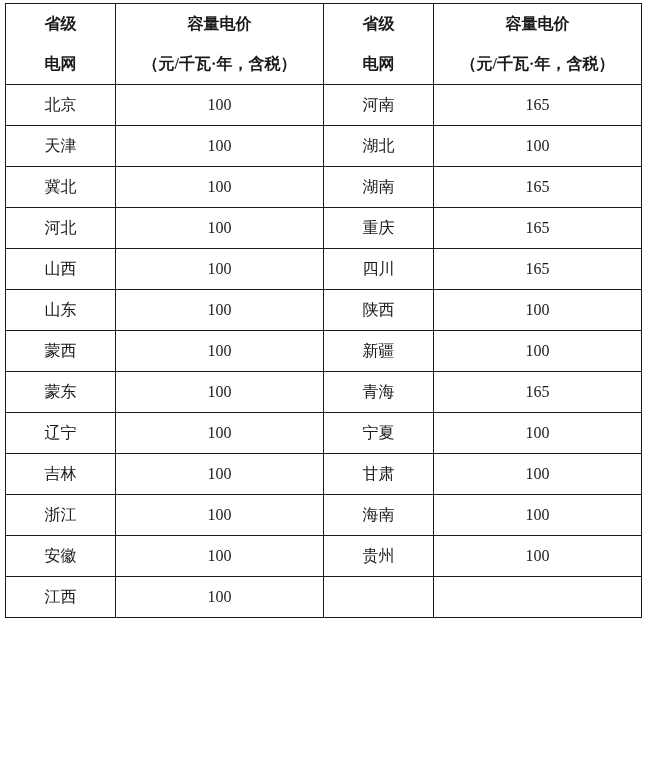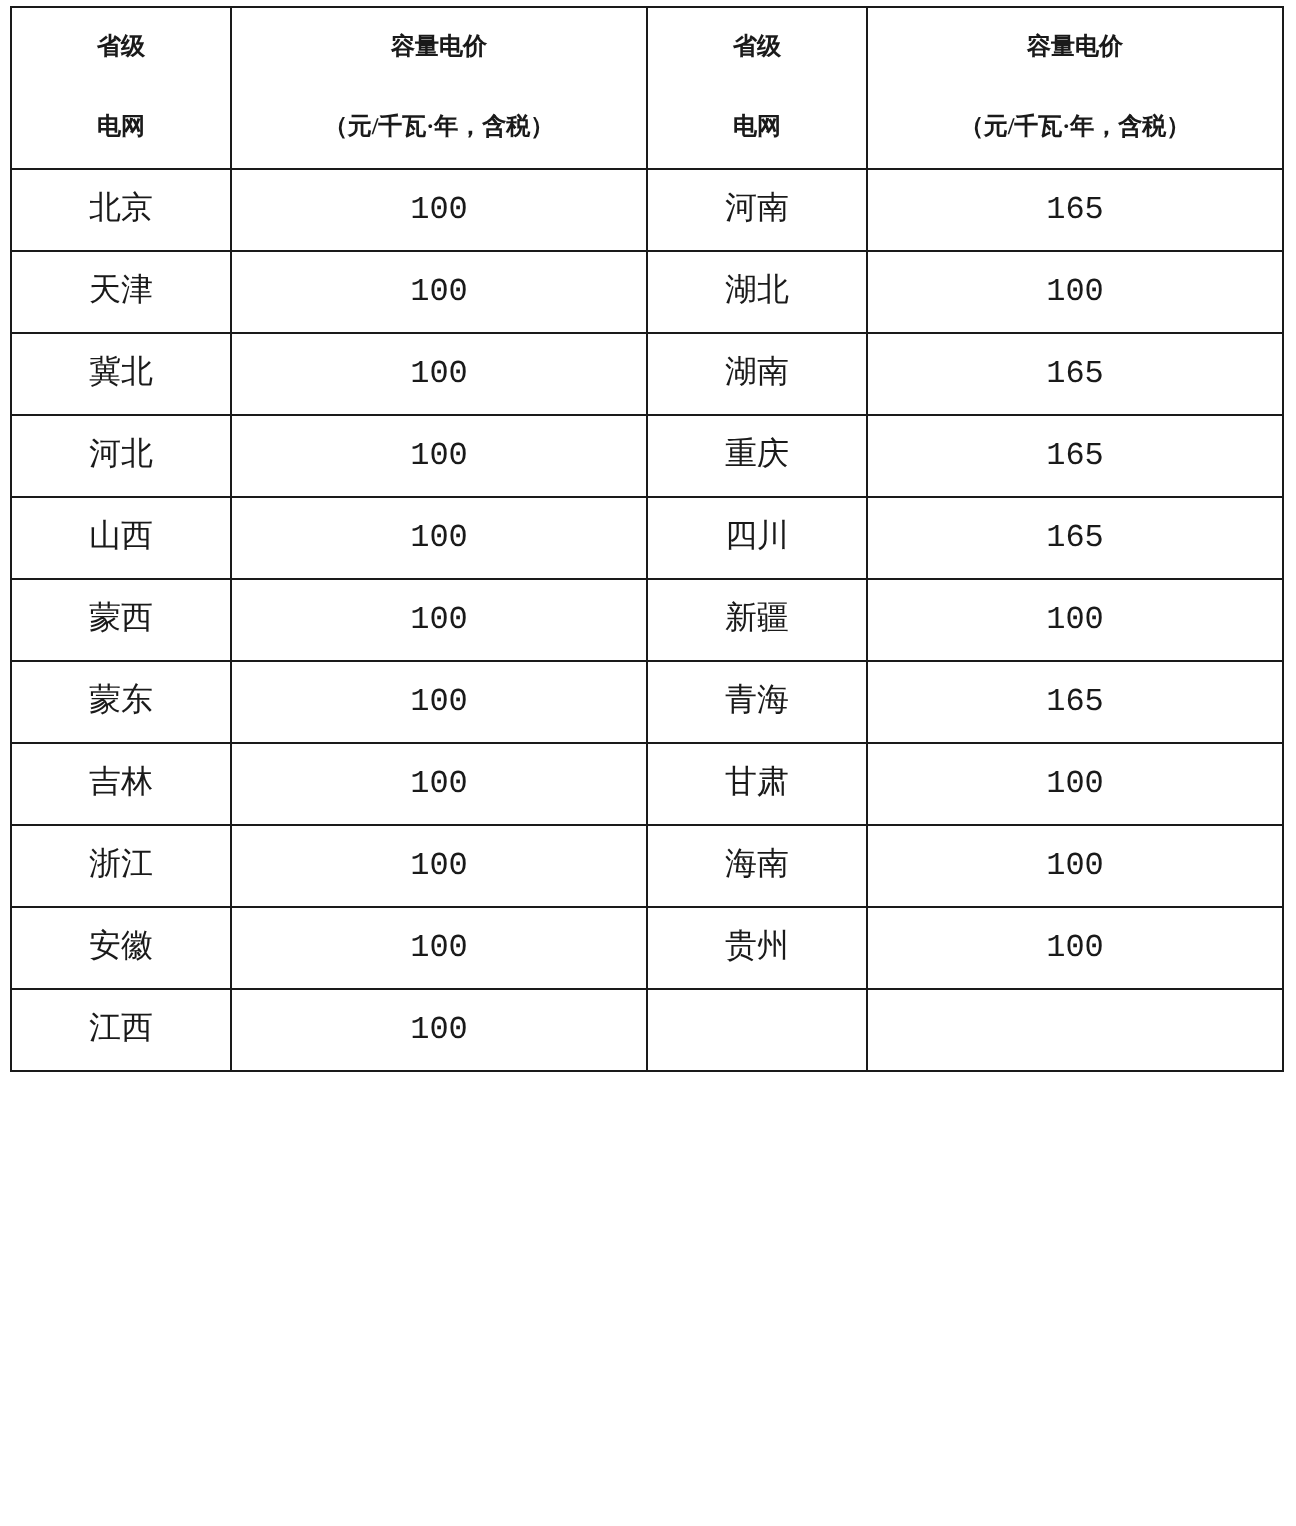--- a/index.html
+++ b/index.html
@@ -33,35 +33,35 @@
     text-align: center;
     vertical-align: middle;
     font-size: 16px;
     height: 40px;
     padding: 0 2px;
     line-height: 1.3;
   }
   table.capacity-table td.header-cell {
     height: 40px;
     font-weight: bold;
-    font-size: 12px;
+    font-size: 16px;
   }
   table.capacity-table tr.header-row td {
     border-bottom: none;
   }
   table.capacity-table tr.header-row2 td {
     border-top: none;
   }
   td.province {
     font-size: 16px;
     margin-top: 32px;
   }
   td.value {
     font-size: 16px;
-    font-family: Liberation Mono, monospace;
+    font-family: Liberation Serif, serif;
     margin-top: 28px;
   }
   td.empty-cell {
     border: none;
   }
 </style>
 </head>
 <body>
 
 <div class="page">
@@ -110,30 +110,42 @@
         <td class="province">重庆</td>
         <td class="value">165</td>
       </tr>
       <tr>
         <td class="province">山西</td>
         <td class="value">100</td>
         <td class="province">四川</td>
         <td class="value">165</td>
       </tr>
       <tr>
+        <td class="province">山东</td>
+        <td class="value">100</td>
+        <td class="province">陕西</td>
+        <td class="value">100</td>
+      </tr>
+      <tr>
         <td class="province">蒙西</td>
         <td class="value">100</td>
         <td class="province">新疆</td>
         <td class="value">100</td>
       </tr>
       <tr>
         <td class="province">蒙东</td>
         <td class="value">100</td>
         <td class="province">青海</td>
         <td class="value">165</td>
+      </tr>
+      <tr>
+        <td class="province">辽宁</td>
+        <td class="value">100</td>
+        <td class="province">宁夏</td>
+        <td class="value">100</td>
       </tr>
       <tr>
         <td class="province">吉林</td>
         <td class="value">100</td>
         <td class="province">甘肃</td>
         <td class="value">100</td>
       </tr>
       <tr>
         <td class="province">浙江</td>
         <td class="value">100</td>

